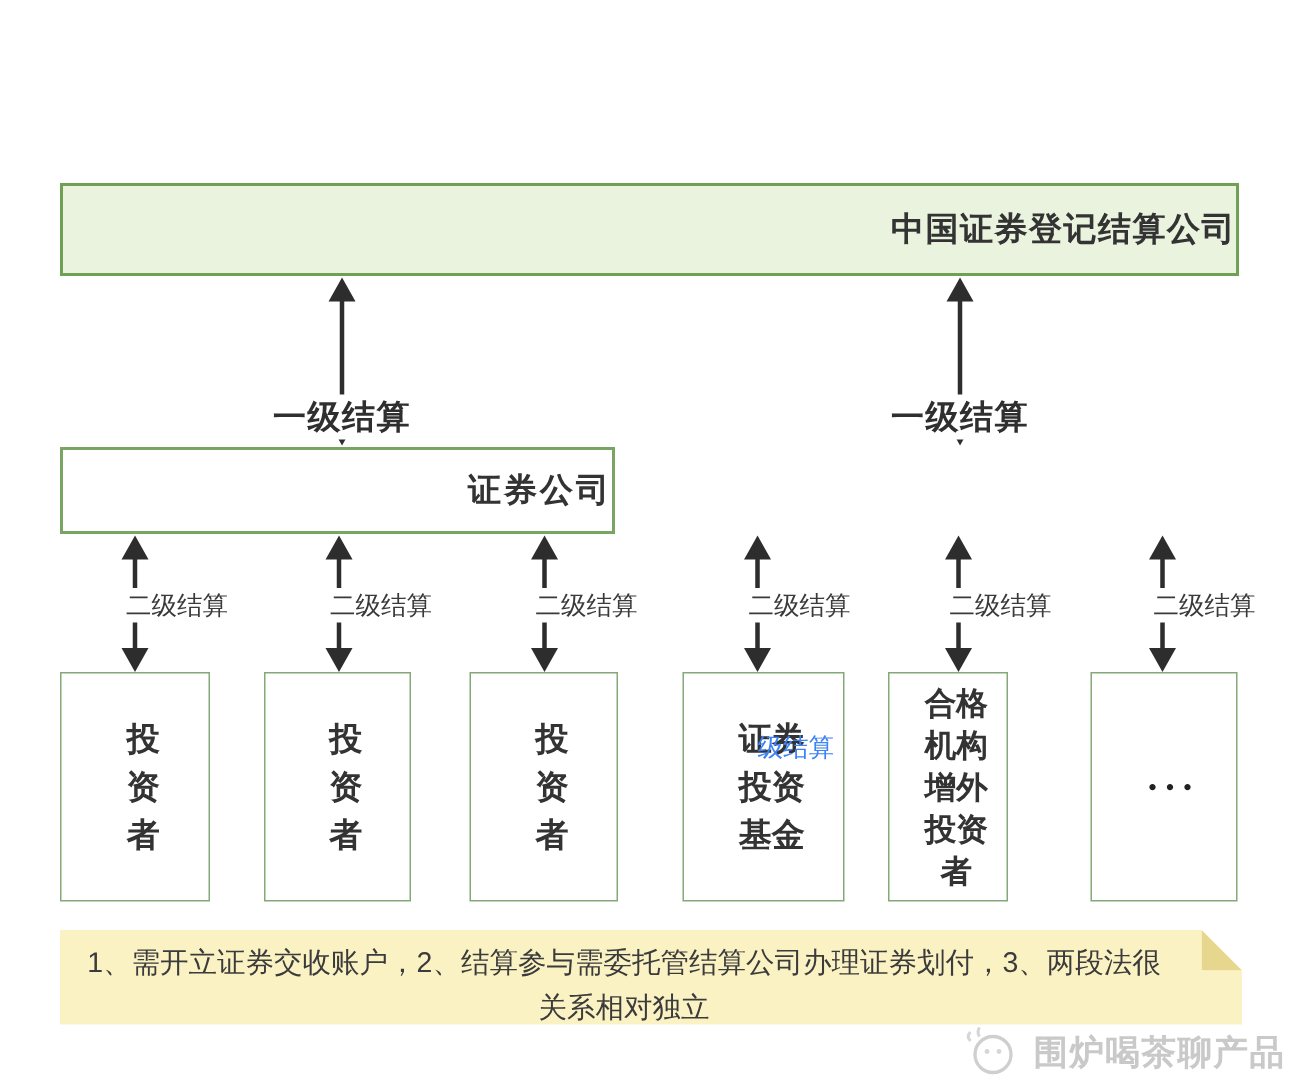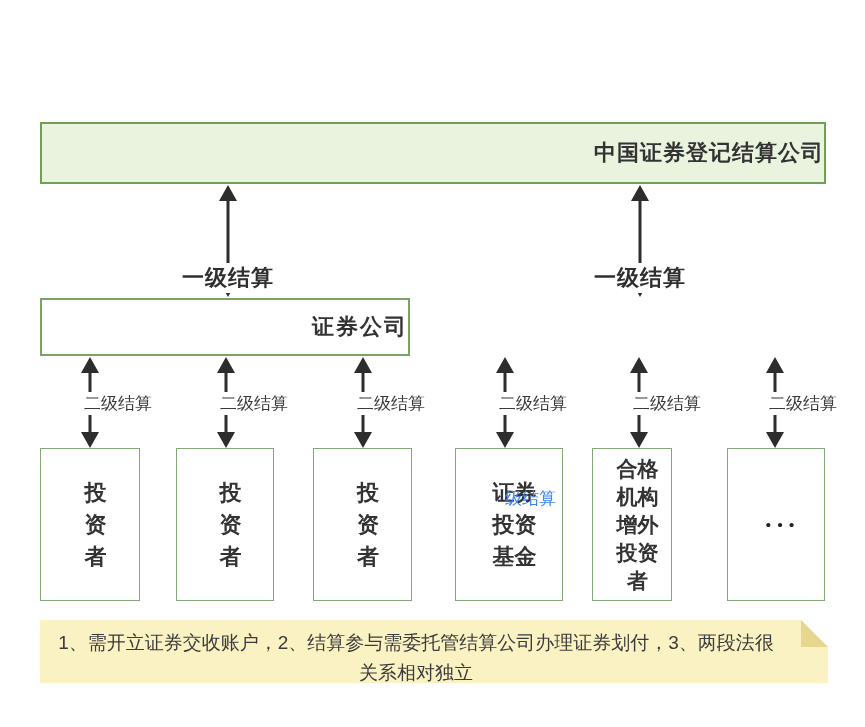--- a/index.html
+++ b/index.html
@@ -197,14 +197,24 @@
   </div>
 
   <div class="stray-label">级结算</div>
 
   <div class="note">
     <div class="note-text">1、需开立证券交收账户，2、结算参与需委托管结算公司办理证券划付，3、两段法很关系相对独立</div>
     <div class="fold-cut"></div>
     <div class="fold-flap"></div>
   </div>
 
+  <div class="watermark">
+    <svg width="38" height="34" viewBox="0 0 38 34">
+      <circle cx="21" cy="19" r="12" fill="none" stroke="#cfcfcf" stroke-width="2.2"></circle>
+      <path d="M6 10 Q3 7 6 4" fill="none" stroke="#d6d6d6" stroke-width="2"></path>
+      <path d="M12 7 Q10 4 12 1" fill="none" stroke="#d6d6d6" stroke-width="2"></path>
+      <circle cx="17" cy="17" r="1.6" fill="#d6d6d6"></circle>
+      <circle cx="25" cy="17" r="1.6" fill="#d6d6d6"></circle>
+    </svg>
+    <span class="wm-text">围炉喝茶聊产品</span>
+  </div>
 
 </div>
 
 </body></html>

